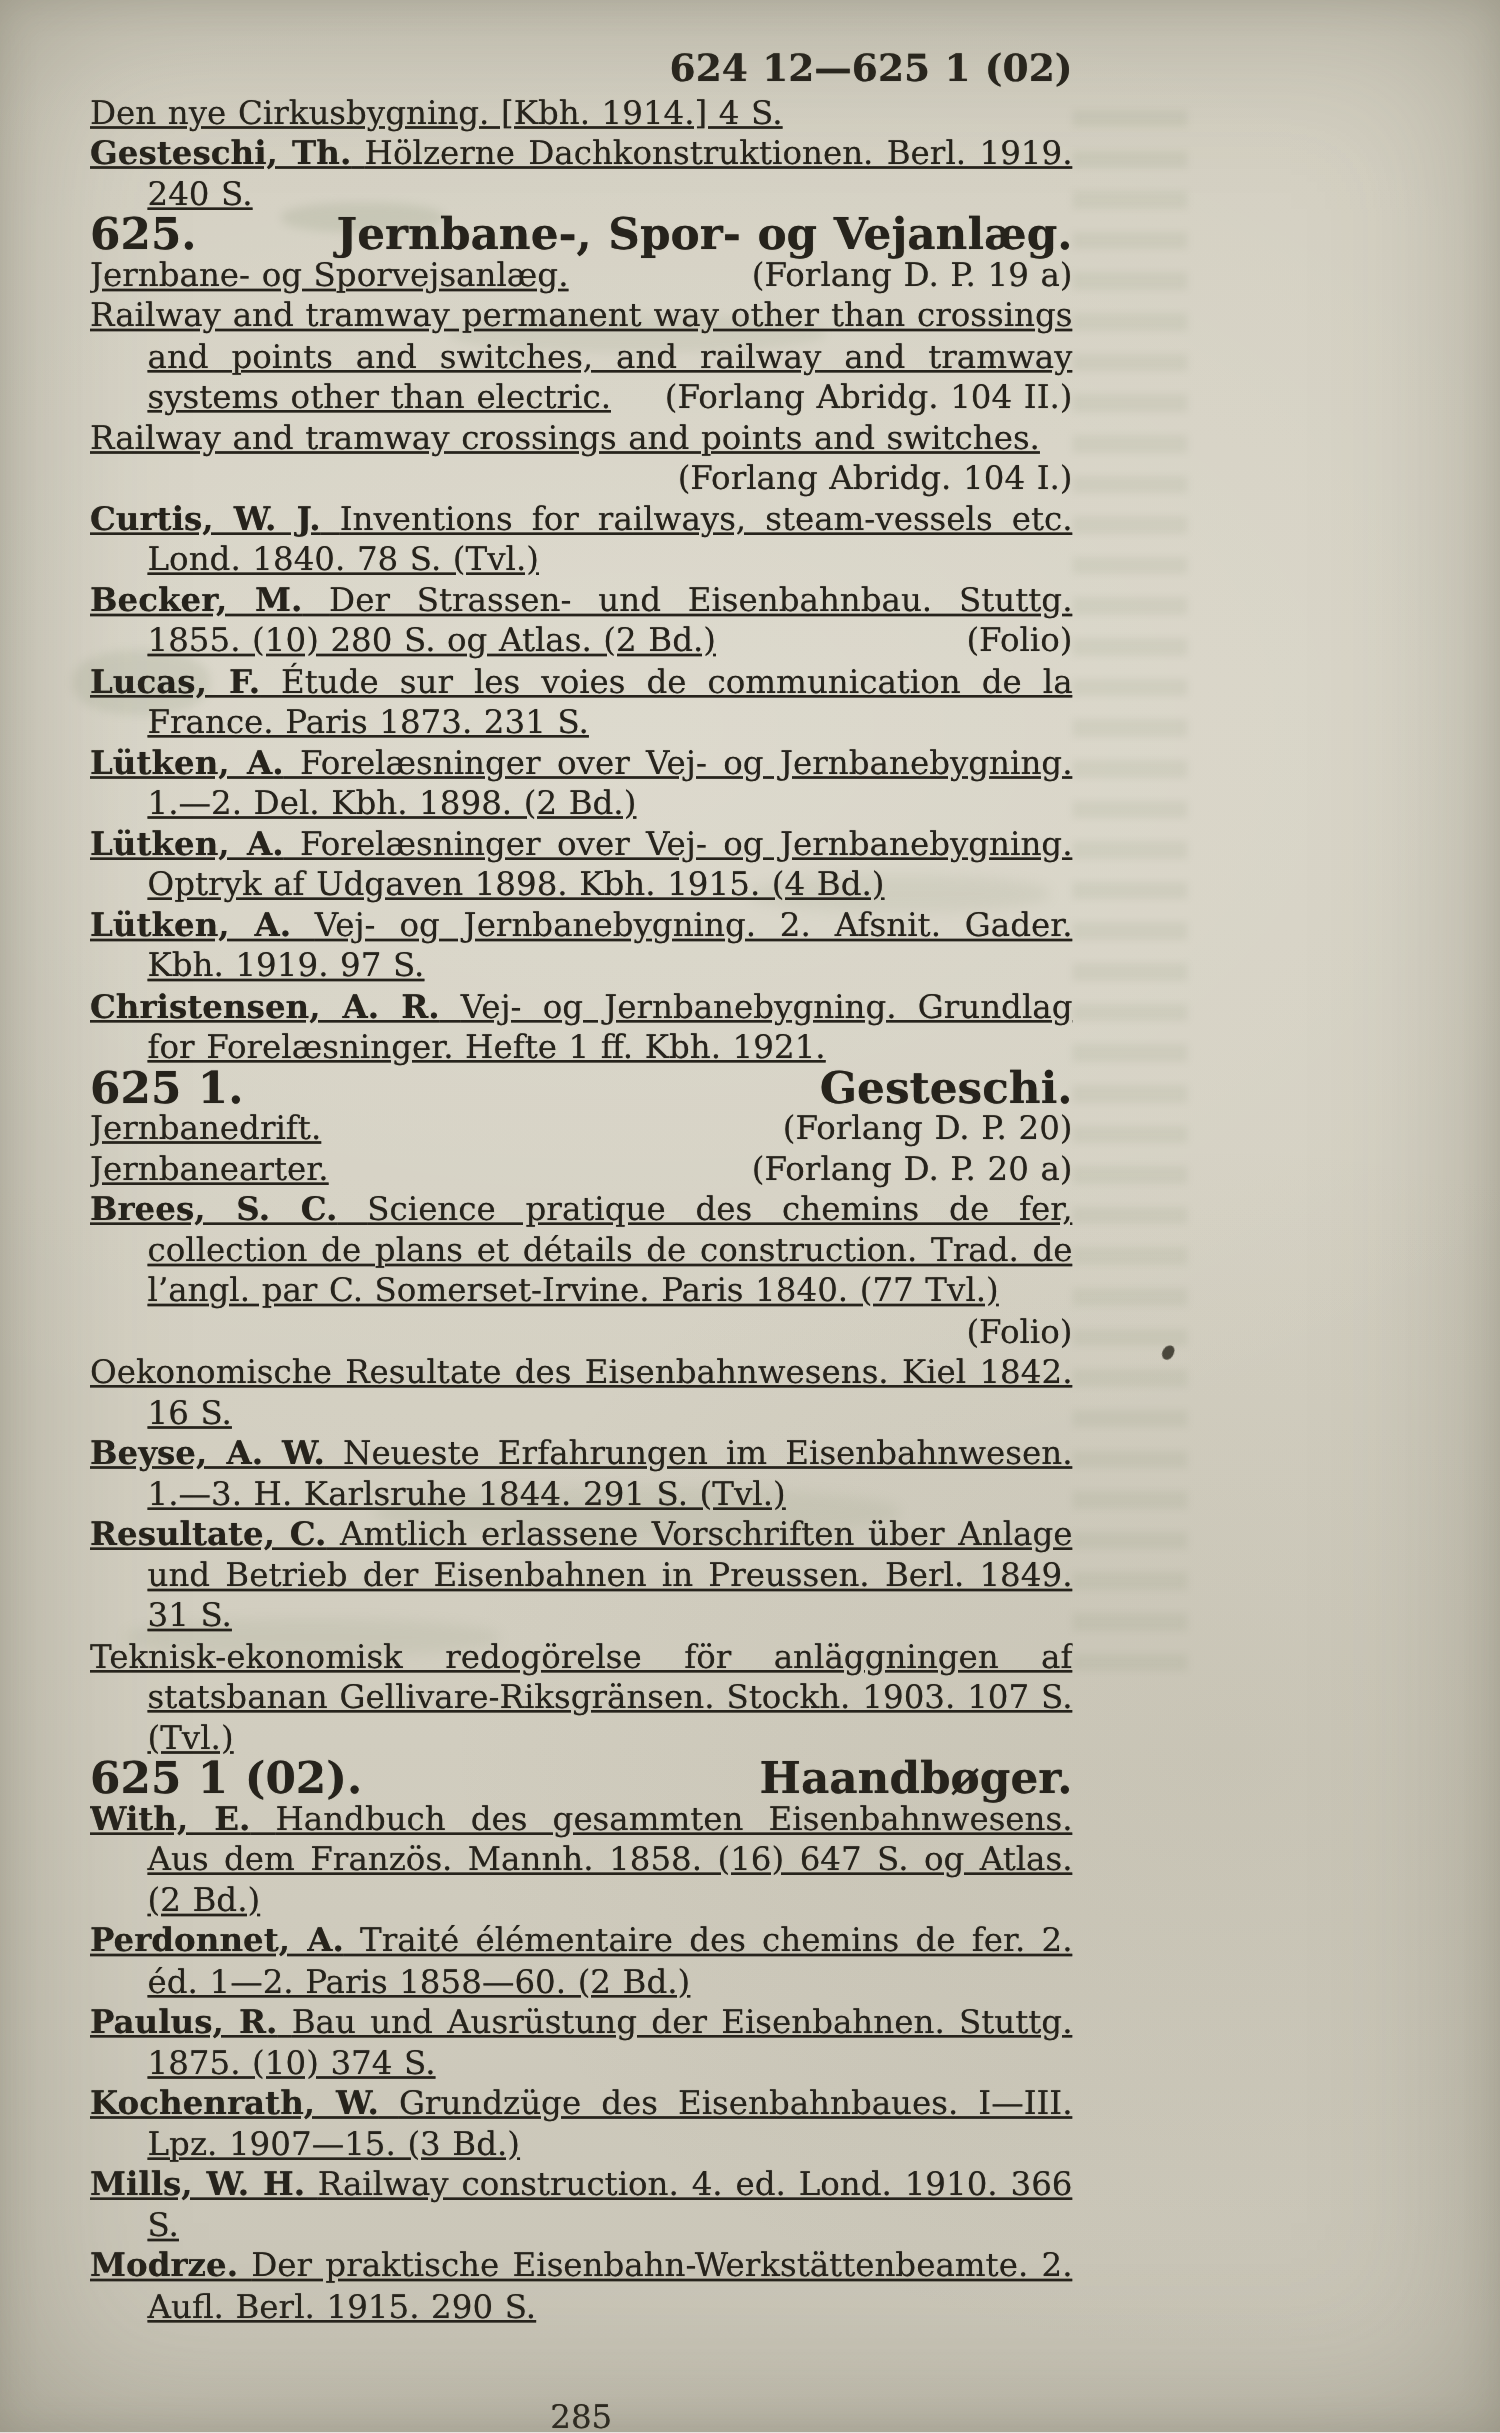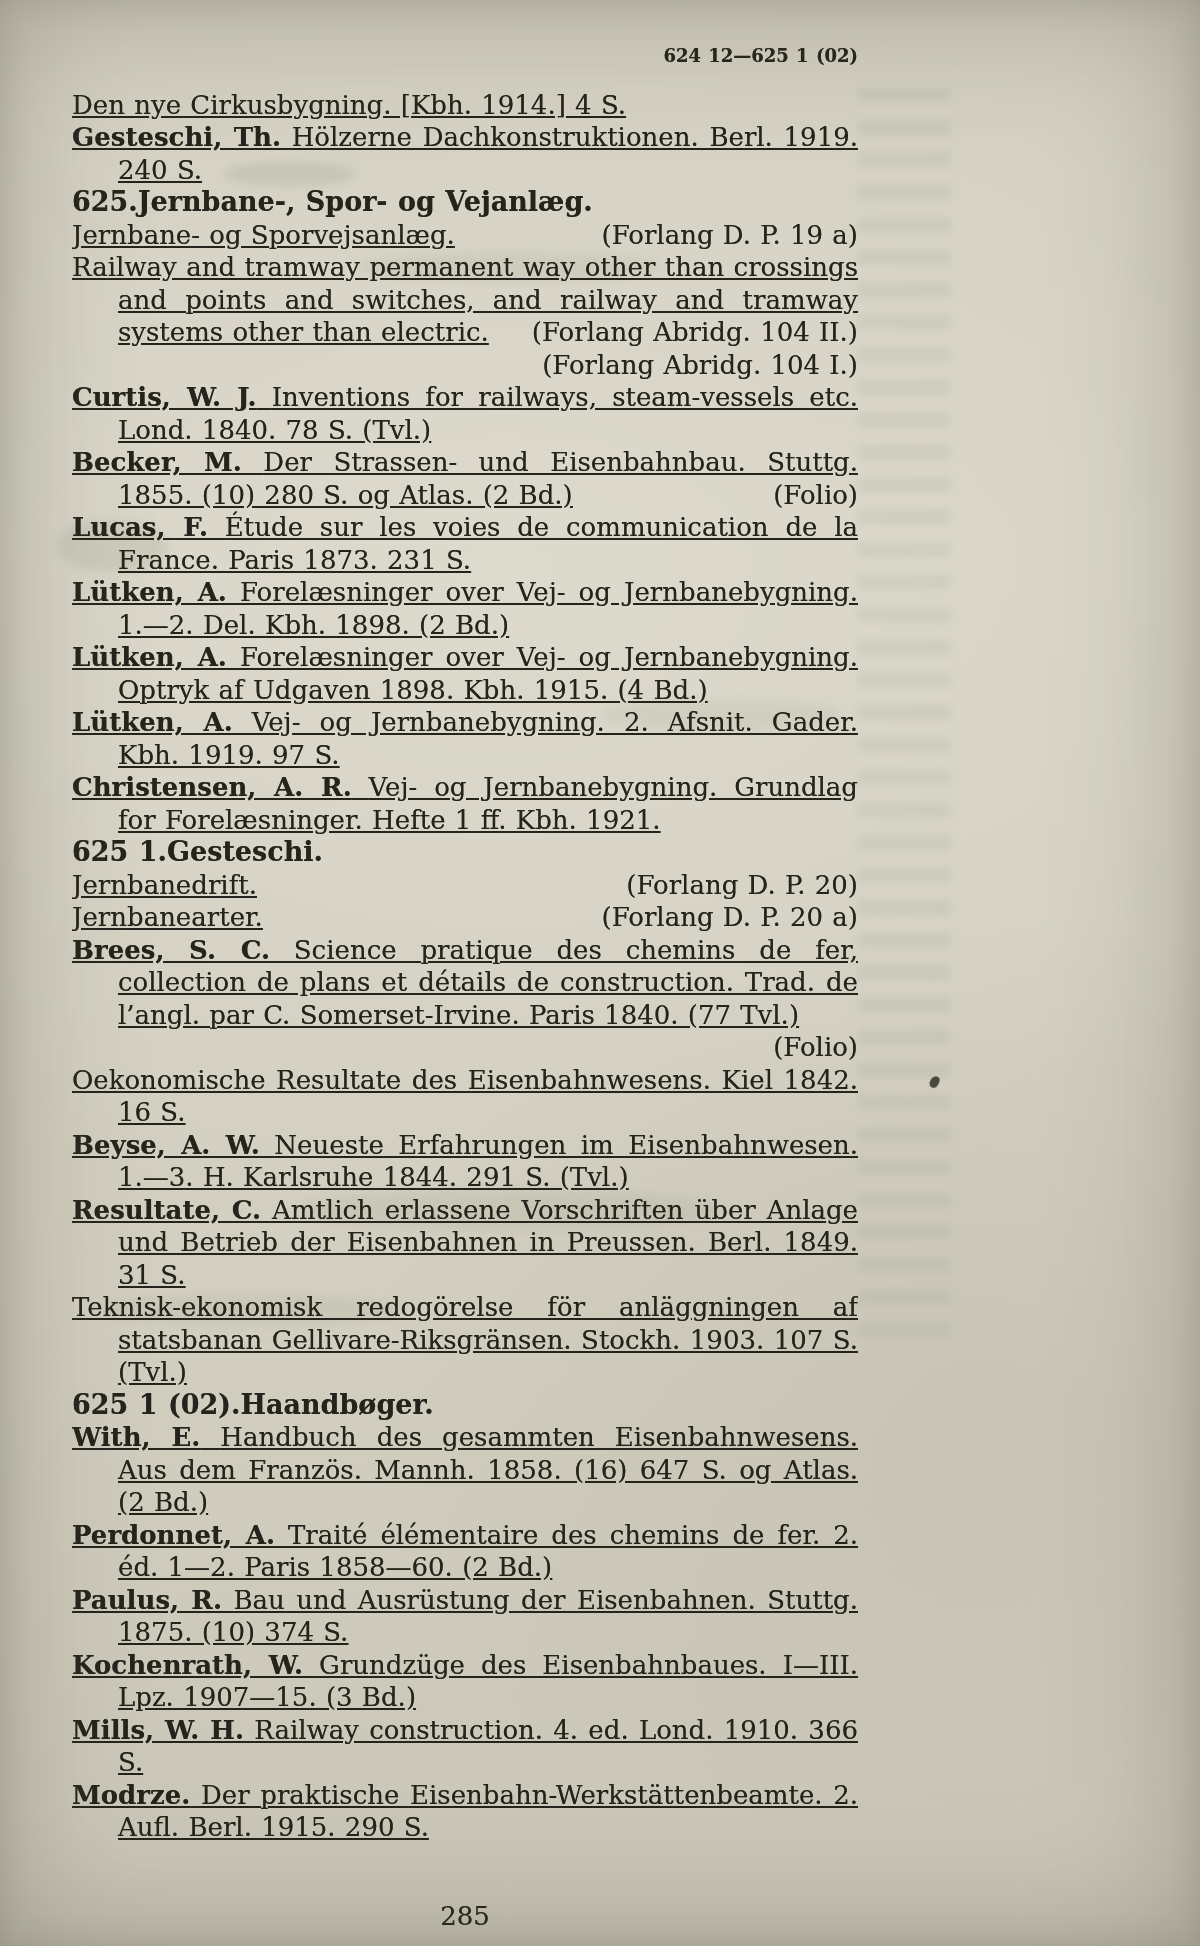--- a/index.html
+++ b/index.html
@@ -34,43 +34,43 @@
     width: 786px;
     color: #26231c;
     font-size: 26px;
     line-height: 32.5px;
     text-shadow: 0 0 0.6px rgba(43,38,28,0.65);
     word-spacing: 1px;
   }
   .page-header {
     font-weight: bold;
     text-align: right;
-    font-size: 18px;
-    margin-bottom: 16px;
+    font-size: 30px;
+    margin-bottom: 2px;
   }
   .entries p {
     margin: 0;
   }
   .entry {
     text-align: justify;
     padding-left: 46px;
     text-indent: -46px;
     overflow: hidden; 
     text-decoration: underline;
   }
   .entry .label { font-weight: bold; }
   .entry .rightpart {
     float: right;
     text-indent: 0;
   }
   .section {
     display: flex;
-    justify-content: flex-start;
+    justify-content: space-between;
     font-weight: bold;
-    font-size: 27px;
+    font-size: 35px;
   }
   .page-footer {
     text-align: center;
     margin-top: 56px;
   }
   
   .smudge {
     position: absolute;
     pointer-events: none;
     border-radius: 45%;
@@ -131,21 +131,21 @@
 
     <div class="entries">
         <p class="entry"><span class="body">Den nye Cirkusbygning. [Kbh. 1914.] 4 S.</span></p>
         <p class="entry"><span class="label">Gesteschi, Th.</span> <span class="body">Hölzerne Dachkonstruktionen. Berl. 1919. 240 S.</span></p>
         <p class="section">
           <span class="num">625.</span>
           <span class="title">Jernbane-, Spor- og Vejanlæg.</span>
         </p>
         <p class="entry"><span class="body">Jernbane- og Sporvejsanlæg.</span> <span class="rightpart">(Forlang D. P. 19 a)</span></p>
         <p class="entry"><span class="body">Railway and tramway permanent way other than crossings and points and switches, and railway and tramway systems other than electric.</span> <span class="rightpart">(Forlang Abridg. 104 II.)</span></p>
-        <p class="entry"> <span class="rightpart">(Forlang Abridg. 104 I.)</span></p>
+        <p class="entry"><span class="body">Railway and tramway crossings and points and switches.</span> <span class="rightpart">(Forlang Abridg. 104 I.)</span></p>
         <p class="entry"><span class="label">Curtis, W. J.</span> <span class="body">Inventions for railways, steam-vessels etc. Lond. 1840. 78 S. (Tvl.)</span></p>
         <p class="entry"><span class="label">Becker, M.</span> <span class="body">Der Strassen- und Eisenbahnbau. Stuttg. 1855. (10) 280 S. og Atlas. (2 Bd.)</span> <span class="rightpart">(Folio)</span></p>
         <p class="entry"><span class="label">Lucas, F.</span> <span class="body">Étude sur les voies de communication de la France. Paris 1873. 231 S.</span></p>
         <p class="entry"><span class="label">Lütken, A.</span> <span class="body">Forelæsninger over Vej- og Jernbanebygning. 1.—2. Del. Kbh. 1898. (2 Bd.)</span></p>
         <p class="entry"><span class="label">Lütken, A.</span> <span class="body">Forelæsninger over Vej- og Jernbanebygning. Optryk af Udgaven 1898. Kbh. 1915. (4 Bd.)</span></p>
         <p class="entry"><span class="label">Lütken, A.</span> <span class="body">Vej- og Jernbanebygning. 2. Afsnit. Gader. Kbh. 1919. 97 S.</span></p>
         <p class="entry"><span class="label">Christensen, A. R.</span> <span class="body">Vej- og Jernbanebygning. Grundlag for Forelæsninger. Hefte 1 ff. Kbh. 1921.</span></p>
         <p class="section">
           <span class="num">625 1.</span>
           <span class="title">Gesteschi.</span>

